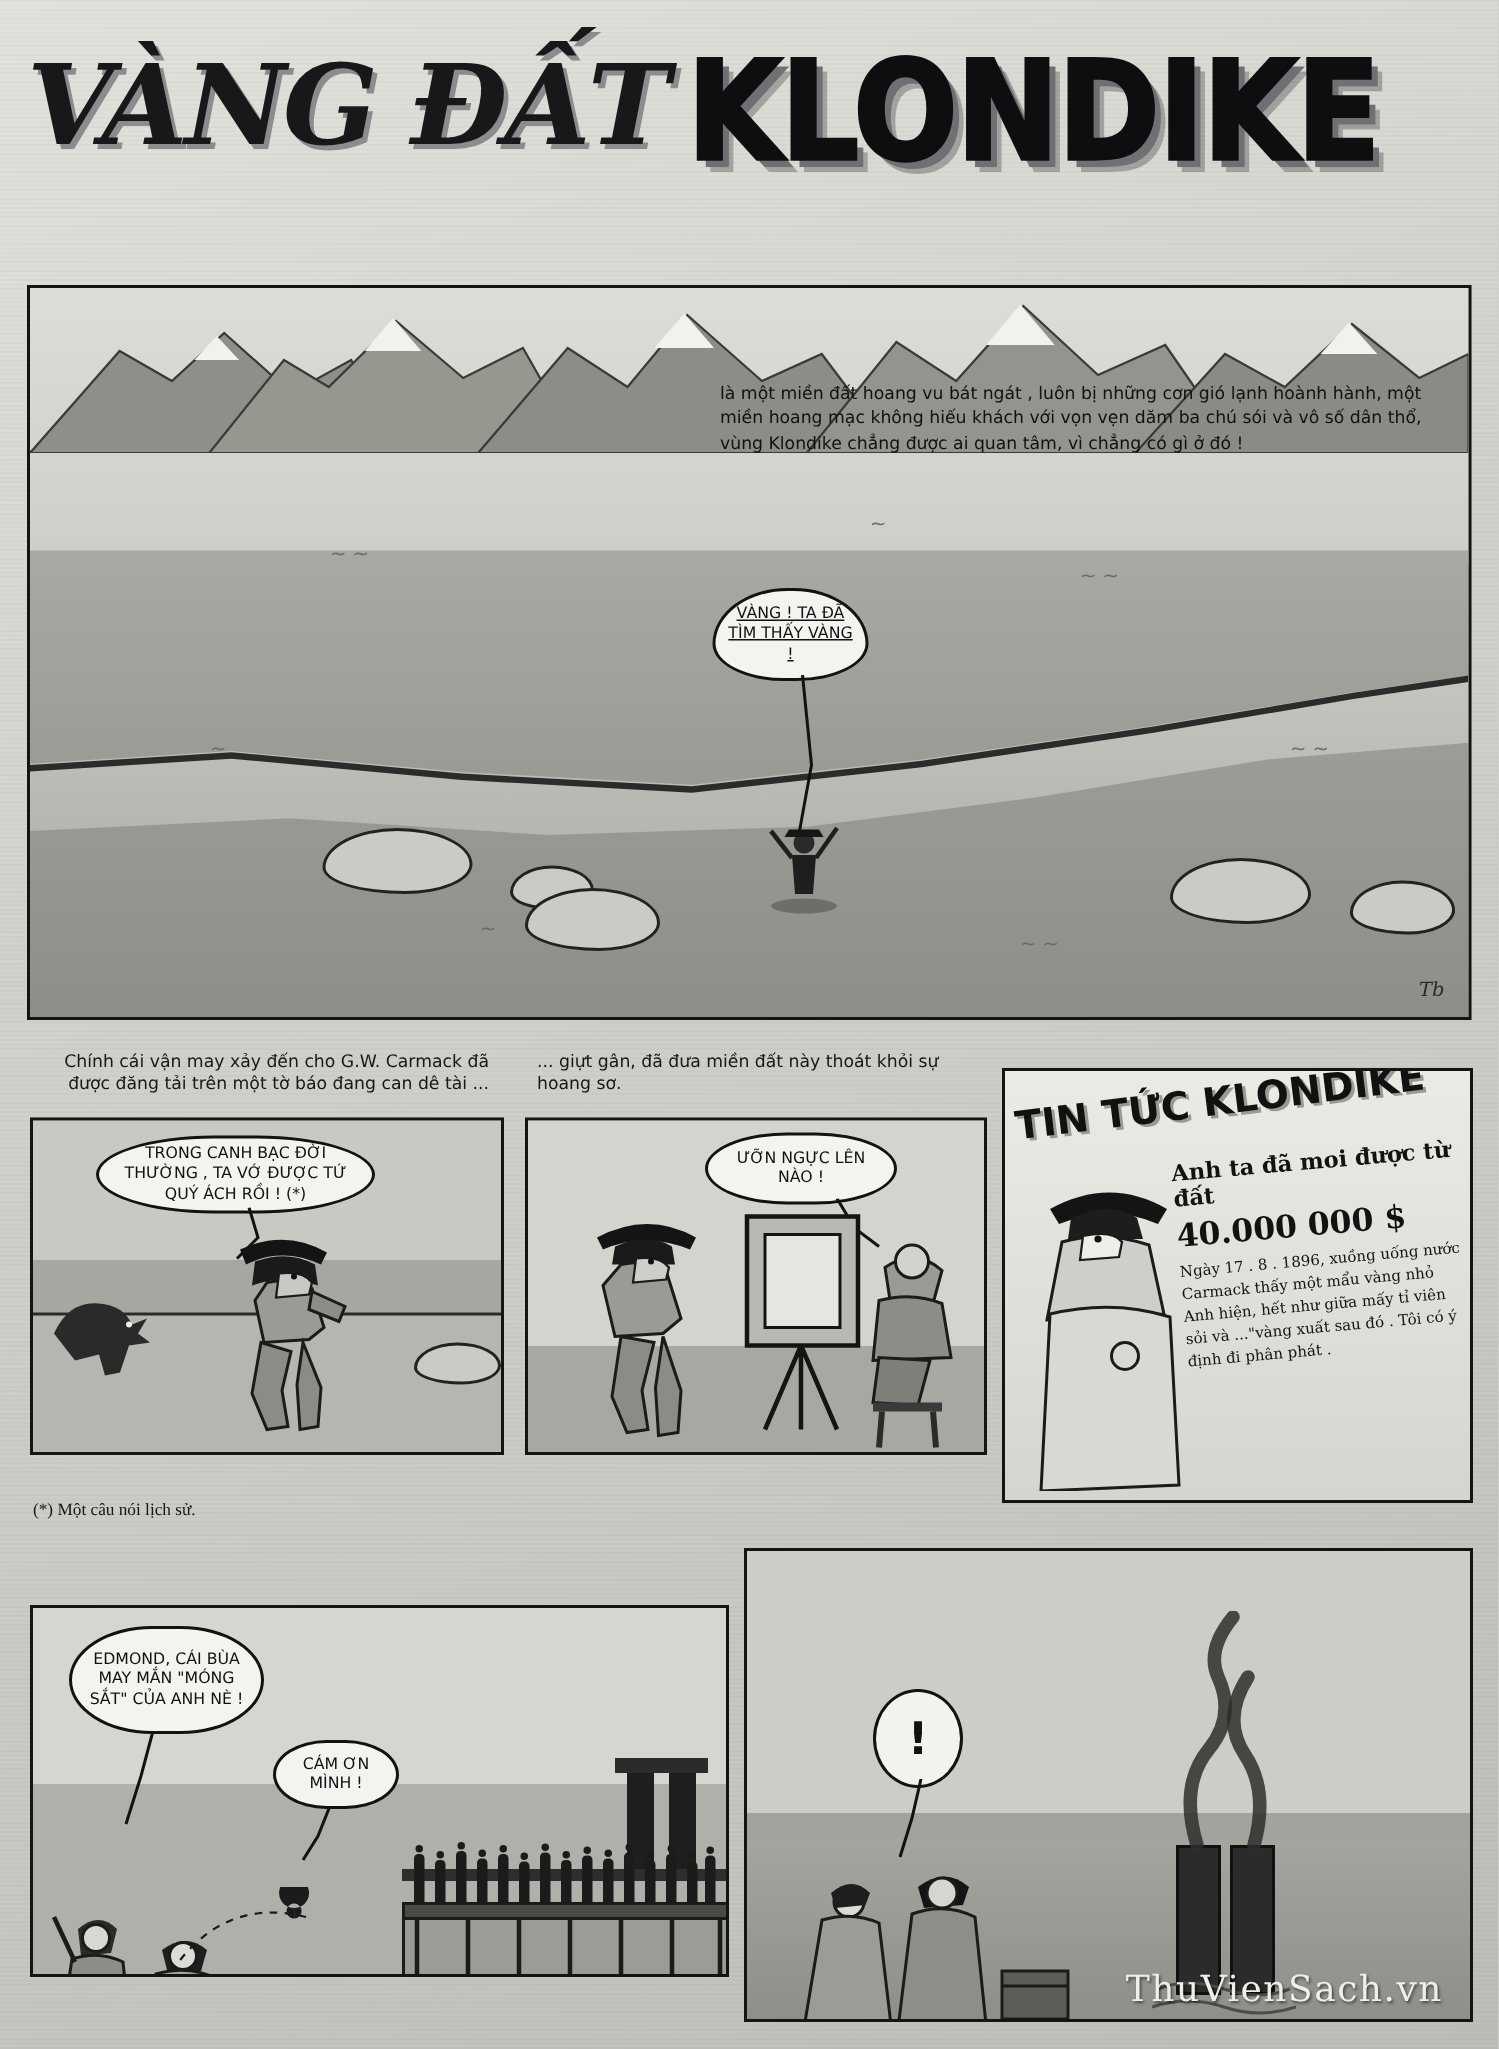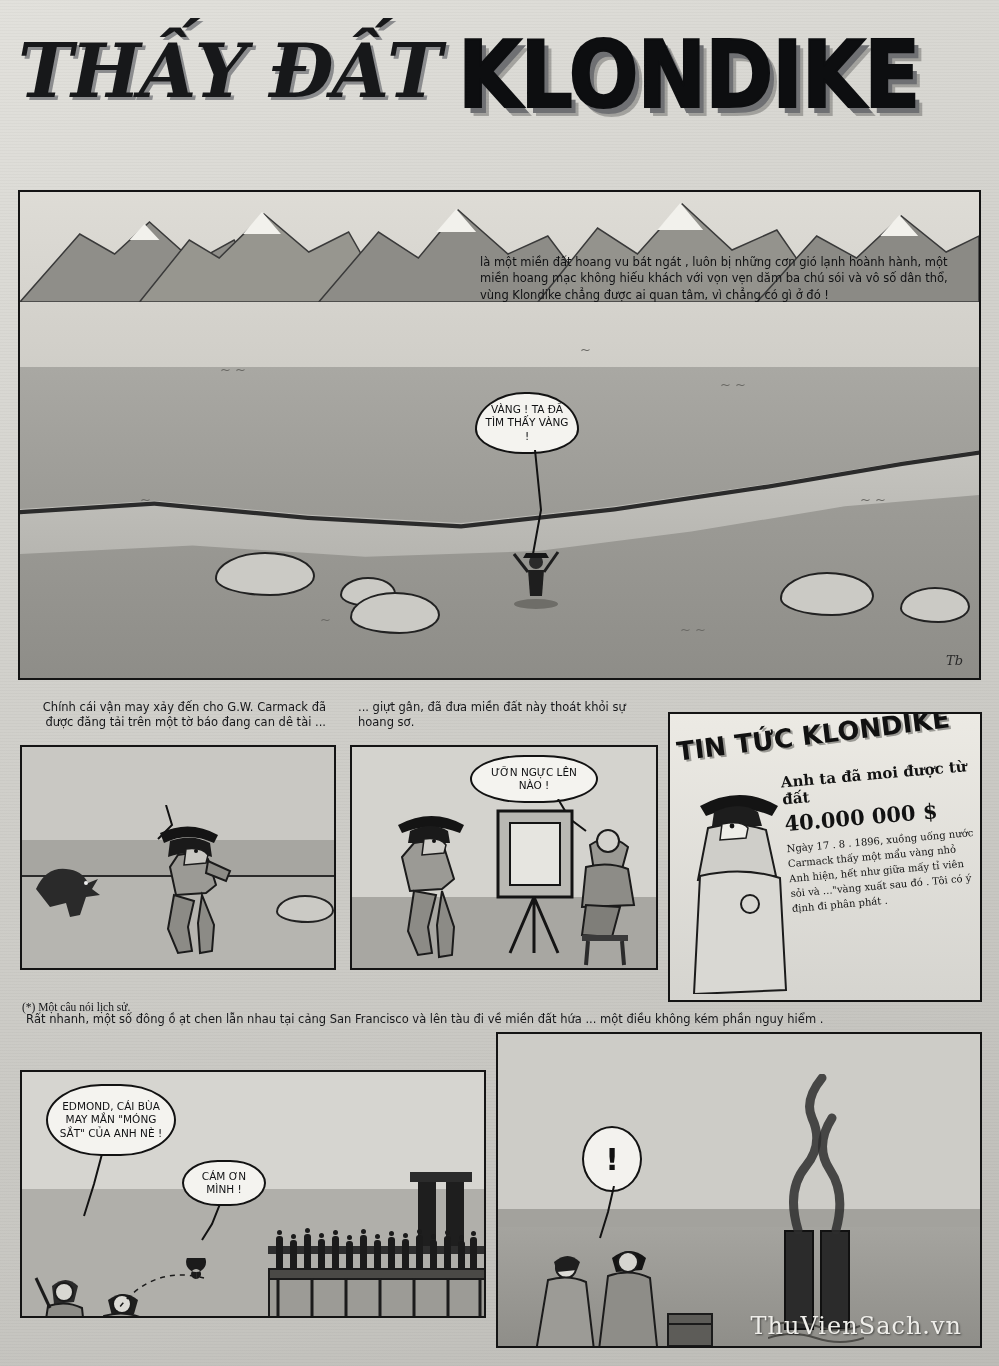--- a/index.html
+++ b/index.html
@@ -167,21 +167,21 @@
   .crowd span::after{
     content:"";position:absolute;left:1px;top:-6px;width:5px;height:5px;border-radius:50%;background:#1b1b1b;
   }
 </style>
 </head>
 <body>
 
 <div class="page">
 
   <div class="title-band">
-    <div class="title-left">THẤY ĐẤT</div>
+    <div class="title-left">VÀNG ĐẤT</div>
     <div class="title-right">KLONDIKE</div>
   </div>
 
   <div class="panel" id="panel1">
     <div class="sky"></div>
 
     <svg class="mountains" viewBox="0 0 963 110" preserveAspectRatio="none">
       <polygon points="0,110 60,42 95,62 130,30 175,70 215,48 250,110" fill="#8f8e89" stroke="#3a3a3a" stroke-width="1.5"></polygon>
       <polygon points="120,110 170,48 200,66 245,22 290,60 330,40 370,110" fill="#97968f" stroke="#3a3a3a" stroke-width="1.5"></polygon>
       <polygon points="300,110 360,40 400,66 440,18 490,62 530,44 580,110" fill="#8d8c87" stroke="#3a3a3a" stroke-width="1.5"></polygon>
@@ -207,21 +207,21 @@
     <div class="cloudpuff" style="left:660px;top:430px;">~ ~</div>
 
     <div class="rock" style="left:195px;top:360px;width:96px;height:40px;"></div>
     <div class="rock" style="left:320px;top:385px;width:52px;height:26px;"></div>
     <div class="rock" style="left:330px;top:400px;width:86px;height:38px;"></div>
     <div class="rock" style="left:760px;top:380px;width:90px;height:40px;"></div>
     <div class="rock" style="left:880px;top:395px;width:66px;height:32px;"></div>
 
     <div class="narr-box">là một miền đất hoang vu bát ngát , luôn bị những cơn gió lạnh hoành hành, một miền hoang mạc không hiếu khách với vọn vẹn dăm ba chú sói và vô số dân thổ, vùng Klondike chẳng được ai quan tâm, vì chẳng có gì ở đó !</div>
 
-    <div class="bubble" style="left:455px;top:200px;width:104px;height:62px;">
+    <div class="bubble" style="left:455px;top:200px;width:104px;height:62px;text-decoration:underline;">
       <span>VÀNG ! TA ĐÃ TÌM THẤY VÀNG !</span>
     </div>
     <svg style="position:absolute;left:495px;top:258px;width:40px;height:110px;" viewBox="0 0 40 110">
       <path d="M20 0 L26 60 L18 104" stroke="#121212" stroke-width="2" fill="none"></path>
     </svg>
 
     <svg class="figure" style="left:488px;top:352px;width:56px;height:66px;" viewBox="0 0 56 66">
       <ellipse cx="28" cy="60" rx="22" ry="5" fill="#6e6d68"></ellipse>
       <path d="M20 26 L36 26 L34 52 L22 52 Z" fill="#1e1e1e"></path>
       <circle cx="28" cy="18" r="7" fill="#2a2a2a"></circle>
@@ -233,20 +233,23 @@
     <div class="sig">Tb</div>
   </div>
 
   <div class="cap" id="cap2a">Chính cái vận may xảy đến cho G.W. Carmack đã được đăng tải trên một tờ báo đang can dê tài ...</div>
   <div class="cap" id="cap2b">... giựt gân, đã đưa miền đất này thoát khỏi sự hoang sơ.</div>
 
   <div class="panel" id="panel2">
     <div style="position:absolute;left:0;top:0;width:100%;height:100%;background:linear-gradient(180deg,#c9c8c3 0 42%,#a7a6a1 42% 100%);"></div>
     <div style="position:absolute;left:0;top:58%;width:100%;height:42%;background:#b6b5b0;border-top:2px solid #2b2b2b;"></div>
 
+    <div class="bubble" style="left:42px;top:10px;width:186px;height:52px;border-radius:44%/52%;">
+      <span>TRONG CANH BẠC ĐỜI THƯỜNG , TA VỚ ĐƯỢC TỨ QUÝ ÁCH RỒI ! (*)</span>
+    </div>
     <svg style="position:absolute;left:120px;top:58px;width:40px;height:40px;" viewBox="0 0 40 40">
       <path d="M24 0 L30 20 L16 34" stroke="#121212" stroke-width="2" fill="none"></path>
     </svg>
 
     <svg style="position:absolute;left:6px;top:92px;width:80px;height:86px;" viewBox="0 0 80 86">
       <path d="M8 50 q10 -22 30 -20 q16 1 22 14 l10 -4 -6 10 l8 6 -14 2 -6 18 -10 2 -4 -14 -16 4 z" fill="#2a2a2a"></path>
       <circle cx="58" cy="44" r="2" fill="#eee"></circle>
     </svg>
 
     <svg style="position:absolute;left:86px;top:52px;width:160px;height:160px;" viewBox="0 0 160 160">
@@ -319,21 +322,20 @@
 
     <div class="news-body">
       <div class="l1">Anh ta đã moi được từ đất</div>
       <div class="l2">40.000 000 $</div>
       <div class="l3">Ngày 17 . 8 . 1896, xuồng uống nước Carmack thấy một mẩu vàng nhỏ Anh hiện, hết như giữa mấy tỉ viên sỏi và ..."vàng xuất sau đó . Tôi có ý định đi phân phát .</div>
     </div>
   </div>
 
   <div class="cap" id="footnote-el" style="left:22px;top:1000px;font-family:Liberation Serif, serif;">(*) Một câu nói lịch sử.</div>
 
-  <div class="cap" id="cap3">Rất nhanh, một số đông ồ ạt chen lẫn nhau tại cảng San Francisco và lên tàu đi về miền đất hứa ... một điều không kém phần nguy hiểm .</div>
 
   <div class="panel" id="panel5">
     <div style="position:absolute;left:0;top:0;width:100%;height:100%;background:linear-gradient(180deg,#d6d5d0 0 48%,#b0afaa 48% 100%);"></div>
 
     <div class="bubble" style="left:24px;top:12px;width:130px;height:72px;border-radius:46%/54%;">
       <span>EDMOND, CÁI BÙA MAY MẮN "MÓNG SẮT" CỦA ANH NÈ !</span>
     </div>
     <svg style="position:absolute;left:52px;top:82px;width:40px;height:70px;" viewBox="0 0 40 70">
       <path d="M28 0 L20 30 L10 62" stroke="#121212" stroke-width="2" fill="none"></path>
     </svg>

